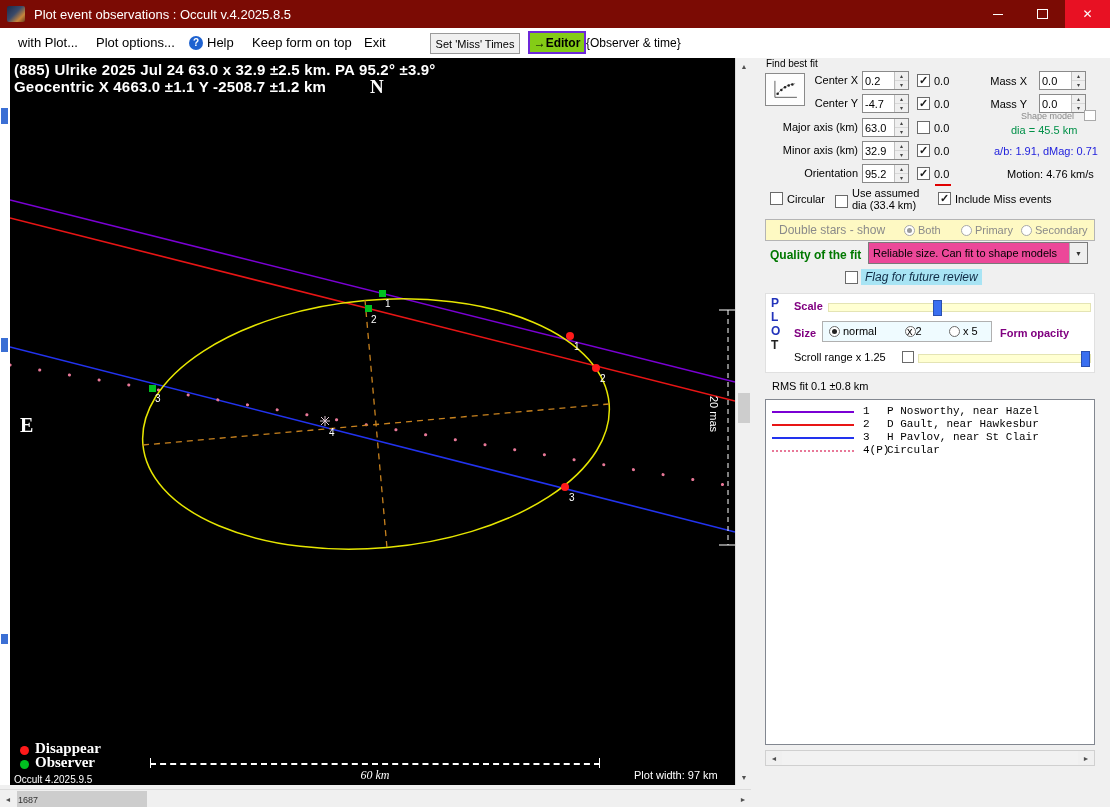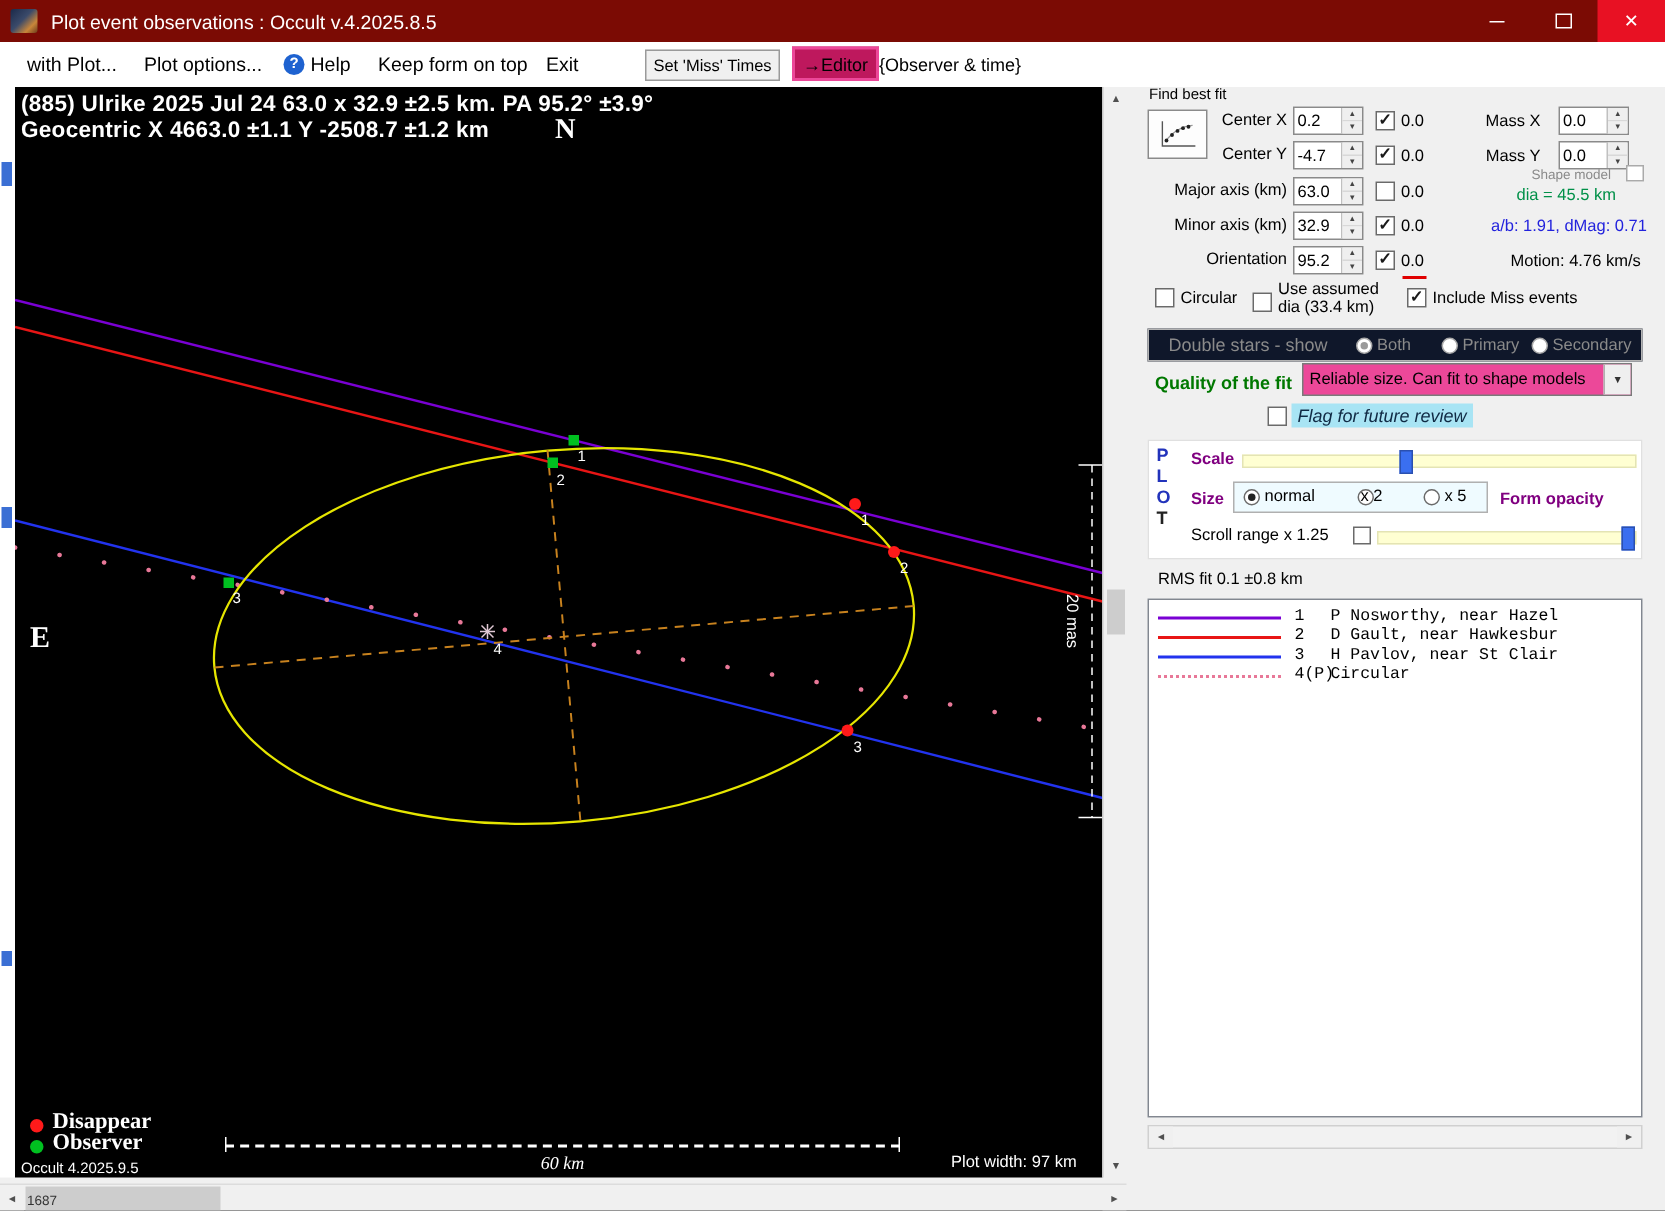--- a/index.html
+++ b/index.html
@@ -15,21 +15,21 @@
   .winbtn.close{background:#e81123}
   .glyph-min{width:10px;height:1px;background:#fff}
   .glyph-max{width:9px;height:8px;border:1px solid #fff}
   
   .menubar{left:0;top:28px;width:1110px;height:30px;background:#fff;border-bottom:1px solid #c8c8c8}
   .mitem{position:absolute;top:0;height:30px;line-height:30px;font-size:13px;white-space:nowrap}
   .help-icon{position:absolute;width:14px;height:14px;border-radius:50%;background:#1e62d0;color:#fff;
              font-size:10px;font-weight:bold;text-align:center;line-height:14px;top:8px}
   .mbtn{position:absolute;background:#f0f0f0;border:1px solid #9a9a9a;font-size:11px;
         display:flex;align-items:center;justify-content:center;box-sizing:border-box}
-  .mbtn.default{border:2px solid #ec4899;background:#be185d;font-weight:normal;font-size:12px}
+  .mbtn.default{border:2px solid #6d28d9;background:#84cc16;font-weight:bold;font-size:12px}
   
   .left-strip{left:0;top:58px;width:10px;height:727px;background:#fff}
   .bluemark{position:absolute;left:1px;width:7px;background:#3b6fd4}
   .plot{left:10px;top:58px;width:725px;height:727px;background:#000}
   .ptxt{position:absolute;color:#fff;white-space:nowrap}
   .ptitle{font-weight:bold;font-size:15px;letter-spacing:.2px}
   .serifbig{font-family:"Liberation Serif",serif;font-weight:bold}
   .legend-dot{position:absolute;width:9px;height:9px;border-radius:50%}
   .legend-txt{font-family:"Liberation Serif",serif;font-weight:bold;font-size:15px}
   .masv{writing-mode:vertical-rl;font-size:11px}
@@ -54,21 +54,21 @@
   .cb{position:absolute;width:13px;height:13px;background:#fff;border:1px solid #6a6a6a;box-sizing:border-box;
       font:bold 11px/11px "Liberation Sans",sans-serif;text-align:center;color:#1a1a1a}
   .cb.sm{width:12px;height:12px}
   .radio{position:absolute;width:11px;height:11px;border-radius:50%;background:#fff;border:1px solid #6a6a6a;box-sizing:border-box}
   .radio.sel::after{content:"";position:absolute;left:2px;top:2px;width:5px;height:5px;border-radius:50%;background:#222}
   .radio.gray{border-color:#a8a8a8}
   .radio.gray.sel::after{background:#9a9a9a}
   .fitbtn{position:absolute;left:14px;top:15px;width:38px;height:31px;background:#fdfdfd;border:1px solid #8a8a8a;
           display:flex;align-items:center;justify-content:center}
   .greentxt{color:#009048}.bluetxt{color:#2222dd}.purple{color:#800080;font-weight:bold}
-  .dsbar{position:absolute;left:14px;top:161px;width:330px;height:22px;background:#0f172a;border:1px solid #b4b4b4;box-sizing:border-box}
+  .dsbar{position:absolute;left:14px;top:161px;width:330px;height:22px;background:#fef9c3;border:1px solid #b4b4b4;box-sizing:border-box}
   .graytxt{color:#8a8a8a}
   .dd{position:absolute;left:117px;top:184px;width:220px;height:22px;background:#ec4899;border:1px solid #7a7a7a;
       box-sizing:border-box;display:flex;align-items:center}
   .dd .txt{flex:1;font-size:11px;padding-left:4px;white-space:nowrap;overflow:hidden}
   .dd .arrow{width:17px;height:100%;background:#efefef;border-left:1px solid #b0b0b0;display:flex;align-items:center;
              justify-content:center;font-size:7px;color:#333}
   .flaglbl{position:absolute;background:#a8e4f4;color:#102a44;font-style:italic;font-size:12px;padding:1px 4px}
   .plotbox{position:absolute;left:14px;top:235px;width:330px;height:80px;background:#fff;border:1px solid #e0e0e0;box-sizing:border-box}
   .plt{position:absolute;left:5px;color:#2233bb;font-weight:bold;font-size:12px}
   .track{position:absolute;height:9px;background:#ffffd2;border:1px solid #e4e4b4;box-sizing:border-box}

